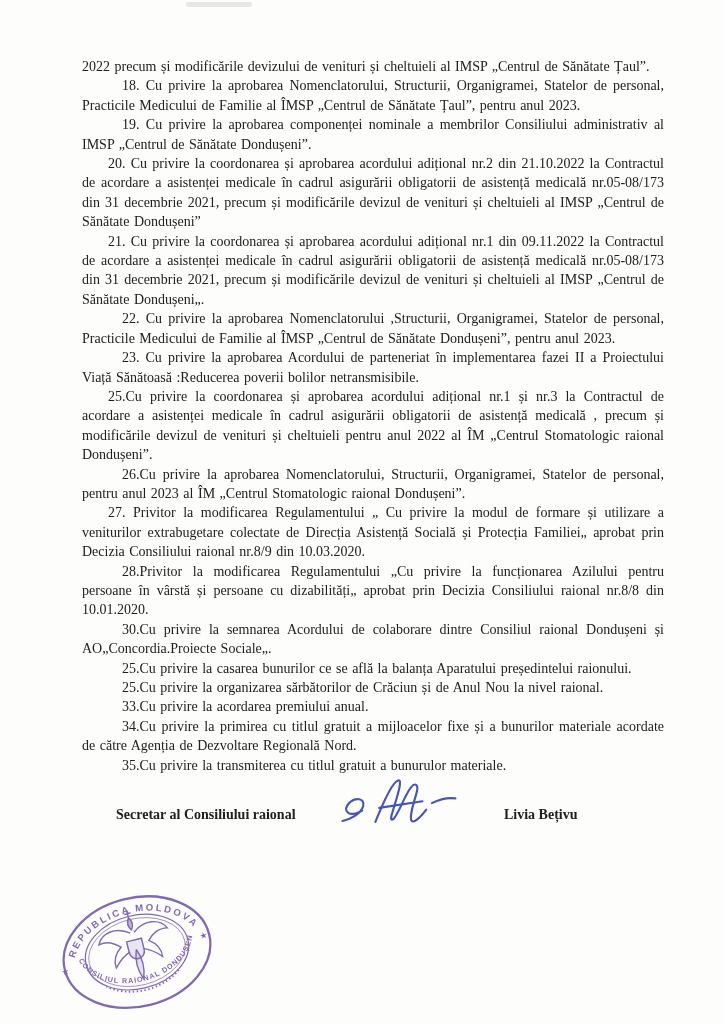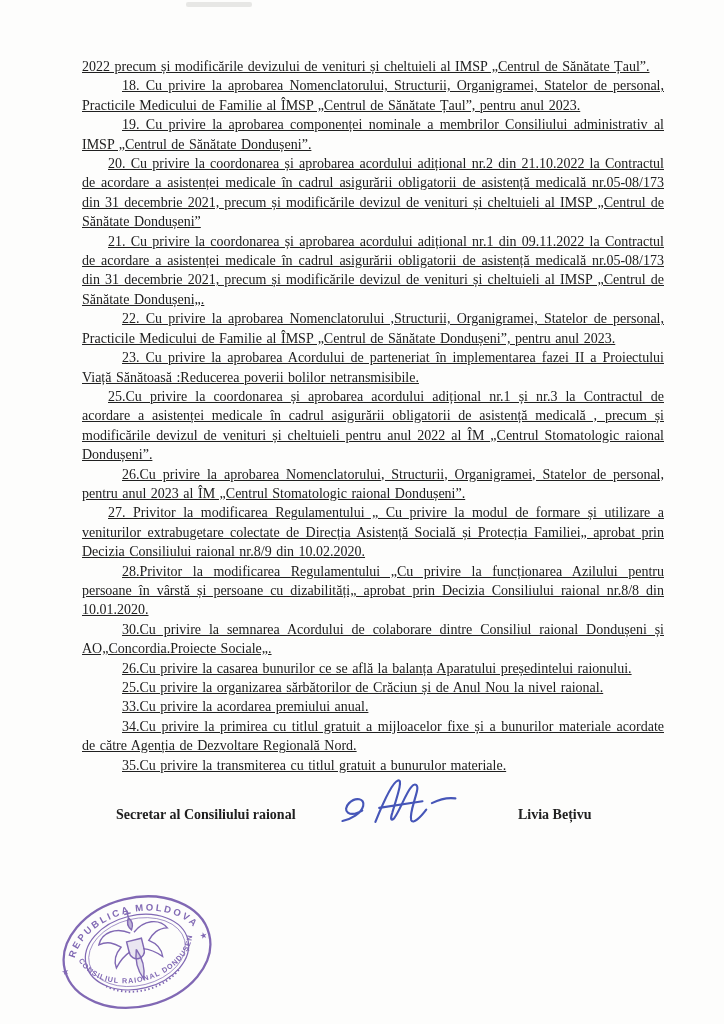--- a/index.html
+++ b/index.html
@@ -4,21 +4,20 @@
 <style>
   html,body{margin:0;padding:0;}
   body{background:#ffffff;}
   .page{
     position:relative;
     width:724px;height:1024px;
     background:#fdfdfc;
     font-family:"Liberation Serif", serif;
     color:#202020;
     overflow:hidden;
-    text-decoration:underline;
   }
   .content{padding:57px 60px 0 82px;}
   p.doc{
     margin:0;
     font-size:14px;
     line-height:19.4px;
     text-align:justify;
     text-indent:40px;
     word-spacing:1px;
   }
@@ -27,21 +26,21 @@
   .smudge{
     position:absolute;left:186px;top:2px;width:66px;height:5px;
     background:#dcdcd8;border-radius:2px;opacity:.65;
   }
   .sig-row{position:relative;margin-top:26px;height:60px;}
   .role{
     position:absolute;left:34px;top:6px;
     font-weight:bold;font-size:14px;white-space:nowrap;
   }
   .name{
-    position:absolute;left:436px;top:6px;
+    position:absolute;left:422px;top:6px;
     font-weight:bold;font-size:14px;white-space:nowrap;
   }
   .sig-svg{position:absolute;left:252px;top:-34px;width:160px;height:76px;}
   .stamp{
     position:absolute;left:56px;top:892px;
     width:162px;height:124px;
     mix-blend-mode:multiply;
     opacity:.9;
     filter:blur(.3px);
   }
@@ -55,24 +54,24 @@
   <div class="content">
     <p class="doc cont">2022  precum și modificările devizului de venituri și cheltuieli al IMSP  „Centrul de Sănătate Țaul”.</p>
     <p class="doc">18. Cu privire la aprobarea Nomenclatorului, Structurii, Organigramei, Statelor de personal, Practicile Medicului de Familie al ÎMSP „Centrul de Sănătate Țaul”, pentru anul 2023.</p>
     <p class="doc">19. Cu privire la aprobarea componenței nominale a membrilor Consiliului administrativ al IMSP „Centrul de Sănătate Dondușeni”.</p>
     <p class="doc hang">20. Cu privire la coordonarea și aprobarea acordului adițional nr.2 din 21.10.2022 la Contractul de acordare a asistenței medicale în cadrul asigurării obligatorii de asistență medicală nr.05-08/173 din 31 decembrie 2021, precum și modificările devizul de venituri și cheltuieli al IMSP „Centrul de Sănătate Dondușeni”</p>
     <p class="doc hang">21. Cu privire la coordonarea și aprobarea acordului adițional nr.1 din 09.11.2022 la Contractul de acordare a asistenței medicale în cadrul asigurării obligatorii de asistență medicală nr.05-08/173 din 31 decembrie 2021, precum și modificările devizul de venituri și cheltuieli al IMSP „Centrul de Sănătate Dondușeni„.</p>
     <p class="doc">22. Cu privire la aprobarea Nomenclatorului ,Structurii, Organigramei, Statelor de personal, Practicile Medicului de Familie al ÎMSP „Centrul de Sănătate Dondușeni”, pentru anul 2023.</p>
     <p class="doc">23. Cu privire la aprobarea Acordului de parteneriat în implementarea fazei II a Proiectului Viață Sănătoasă :Reducerea poverii bolilor netransmisibile.</p>
     <p class="doc hang">25.Cu privire la coordonarea și aprobarea acordului adițional nr.1 și nr.3 la Contractul de acordare a asistenței medicale în cadrul asigurării obligatorii de asistență medicală , precum și modificările devizul de venituri și cheltuieli pentru anul 2022 al ÎM „Centrul Stomatologic raional Dondușeni”.</p>
     <p class="doc">26.Cu privire la aprobarea Nomenclatorului, Structurii, Organigramei, Statelor de personal, pentru anul 2023 al ÎM „Centrul Stomatologic raional Dondușeni”.</p>
-    <p class="doc hang">27. Privitor la modificarea Regulamentului „ Cu privire la modul de formare și utilizare a veniturilor extrabugetare colectate de Direcția Asistență Socială și Protecția Familiei„ aprobat prin Decizia Consiliului raional nr.8/9 din 10.02.2020.</p>
+    <p class="doc hang">27. Privitor la modificarea Regulamentului „ Cu privire la modul de formare și utilizare a veniturilor extrabugetare colectate de Direcția Asistență Socială și Protecția Familiei„ aprobat prin Decizia Consiliului raional nr.8/9 din 10.03.2020.</p>
     <p class="doc">28.Privitor la modificarea Regulamentului „Cu privire la funcționarea Azilului pentru persoane în vârstă și persoane cu dizabilități„ aprobat prin Decizia Consiliului raional nr.8/8 din 10.01.2020.</p>
     <p class="doc">30.Cu privire la semnarea Acordului de colaborare dintre Consiliul raional Dondușeni și AO„Concordia.Proiecte Sociale„.</p>
-    <p class="doc">26.Cu privire la casarea bunurilor ce se află la balanța Aparatului președintelui raionului.</p>
+    <p class="doc">25.Cu privire la casarea bunurilor ce se află la balanța Aparatului președintelui raionului.</p>
     <p class="doc">25.Cu privire la organizarea sărbătorilor de Crăciun și de Anul Nou la nivel raional.</p>
     <p class="doc">33.Cu privire la acordarea premiului anual.</p>
     <p class="doc">34.Cu privire la primirea cu titlul gratuit a mijloacelor fixe și a bunurilor materiale acordate de către Agenția de Dezvoltare Regională Nord.</p>
     <p class="doc">35.Cu privire la transmiterea cu titlul gratuit a bunurulor materiale.</p>
 
     <div class="sig-row">
       <span class="role">Secretar al Consiliului raional</span>
       <svg class="sig-svg" viewBox="0 0 170 80">
         <g fill="none" stroke="#4656b8" stroke-width="2.3" stroke-linecap="round">
           <path d="M30,46 C16,54 8,46 16,38 C23,31 33,33 31,41 C29,49 18,55 9,57"></path>

